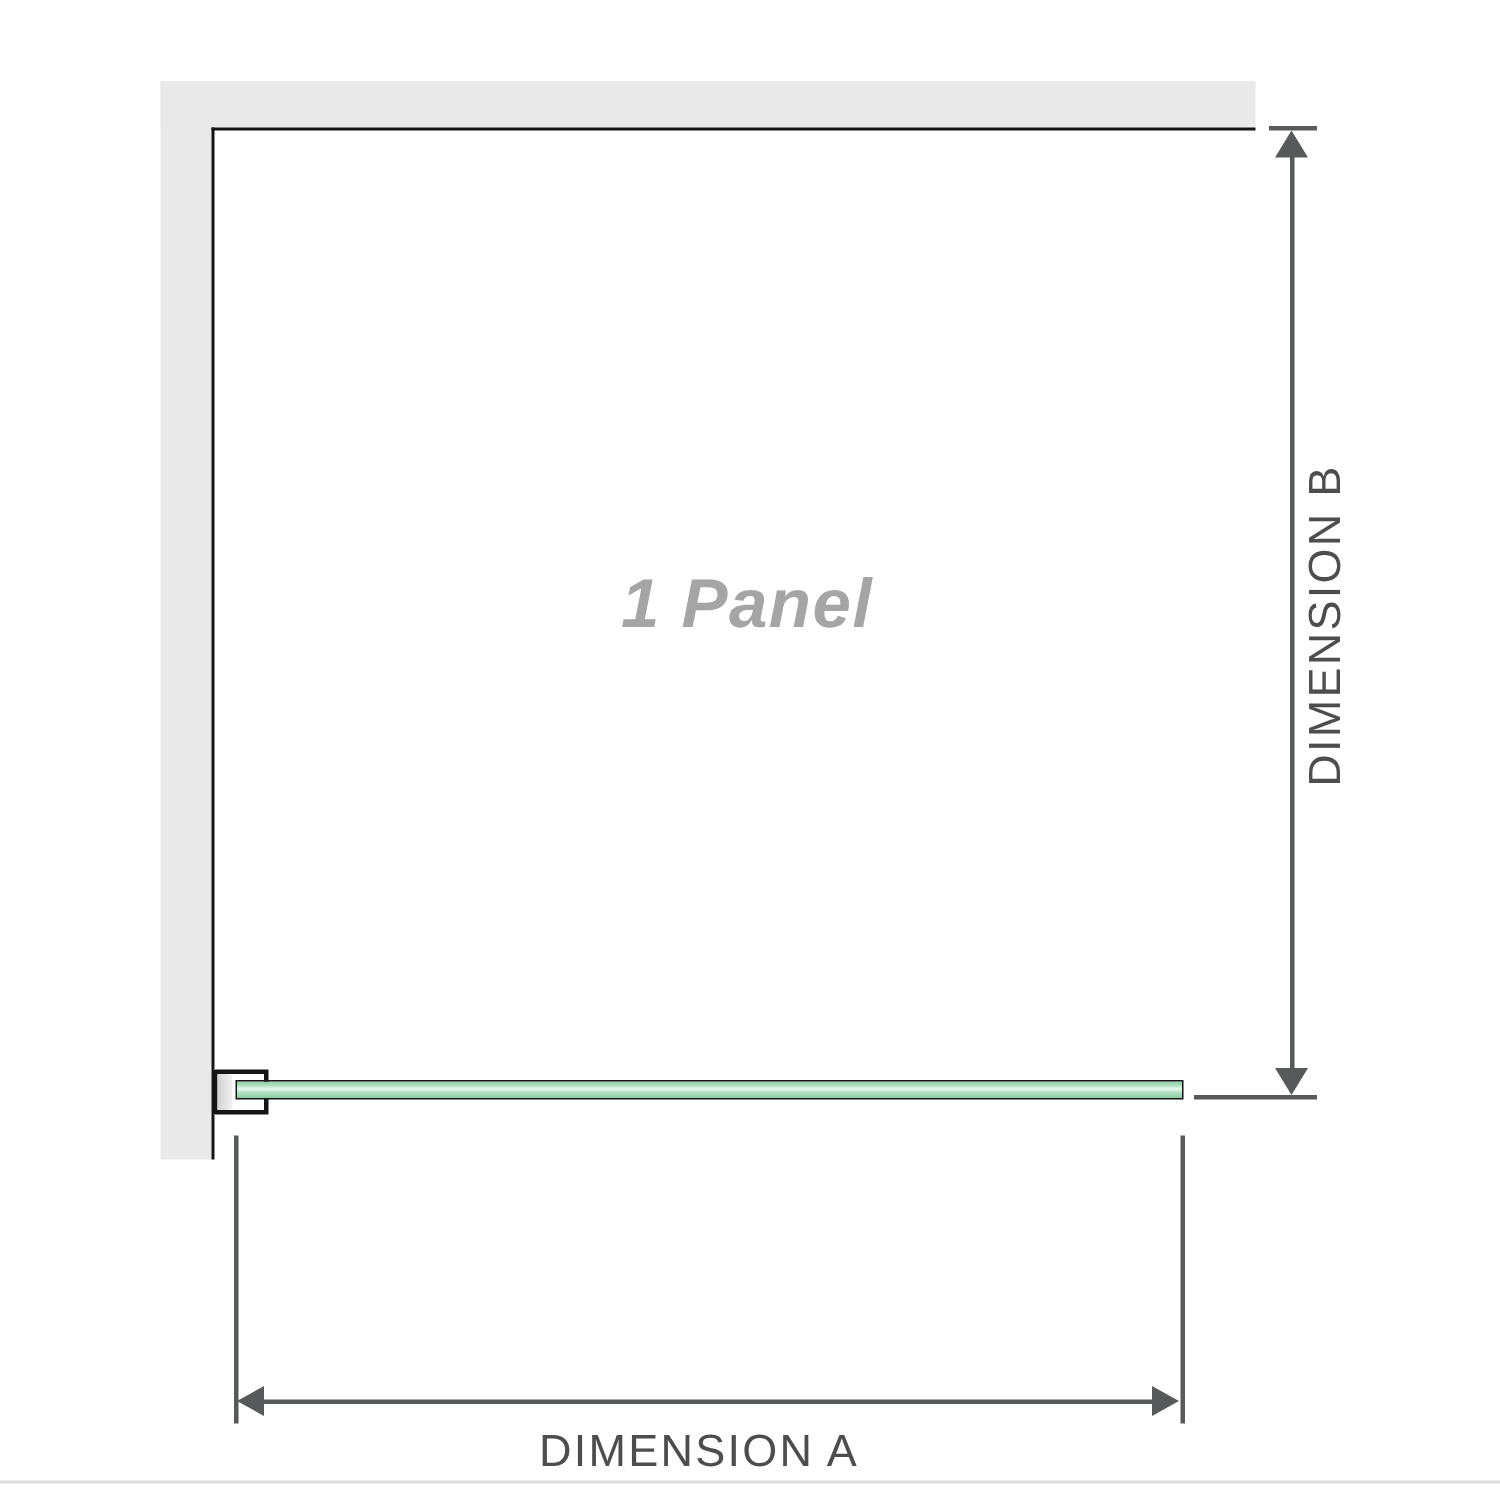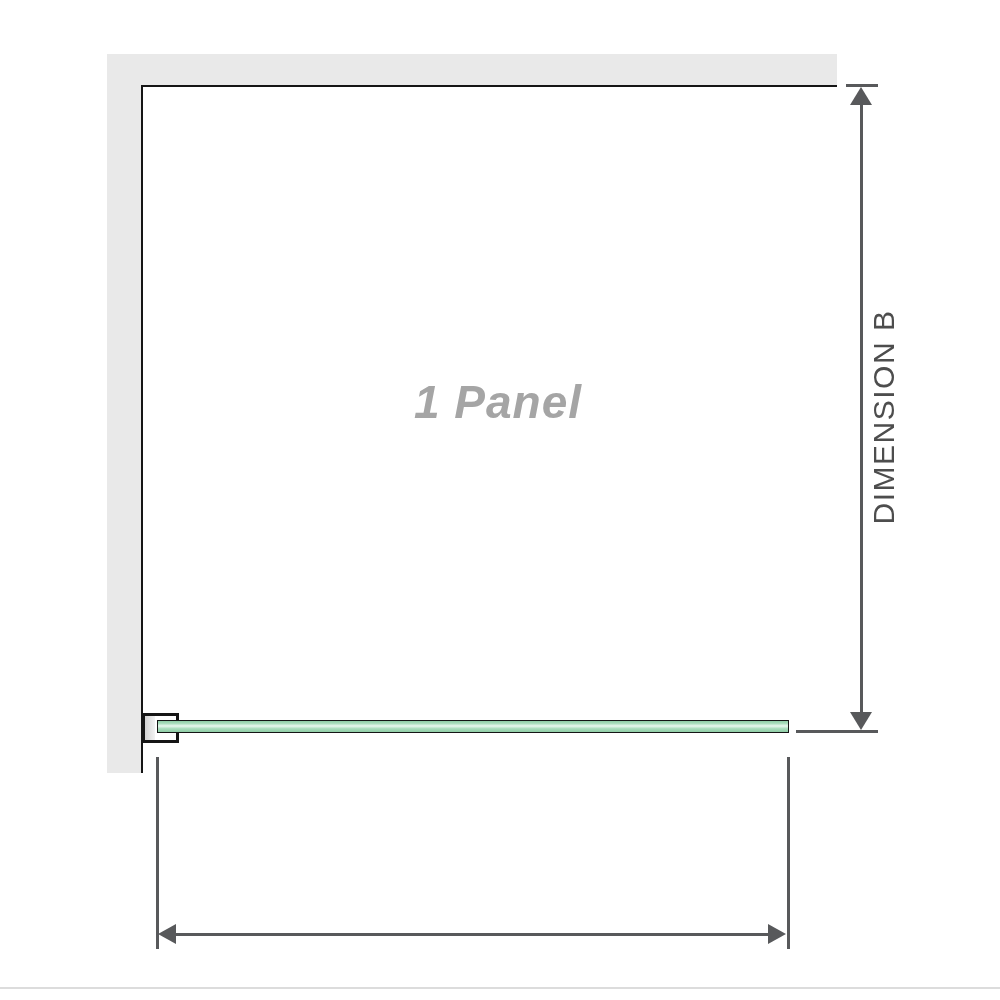--- a/index.html
+++ b/index.html
@@ -163,16 +163,17 @@
   <div class="dim dimb-line"></div>
   <div class="arrow arrow-up"></div>
   <div class="arrow arrow-down"></div>
   <div class="dim-label dimb-label">DIMENSION B</div>
 
   <div class="dim dima-ext-left"></div>
   <div class="dim dima-ext-right"></div>
   <div class="dim dima-line"></div>
   <div class="arrow arrow-left"></div>
   <div class="arrow arrow-right"></div>
+  <div class="dim-label dima-label">DIMENSION A</div>
 
   <div class="bottom-divider"></div>
 
 </div>
 
 </body></html>

